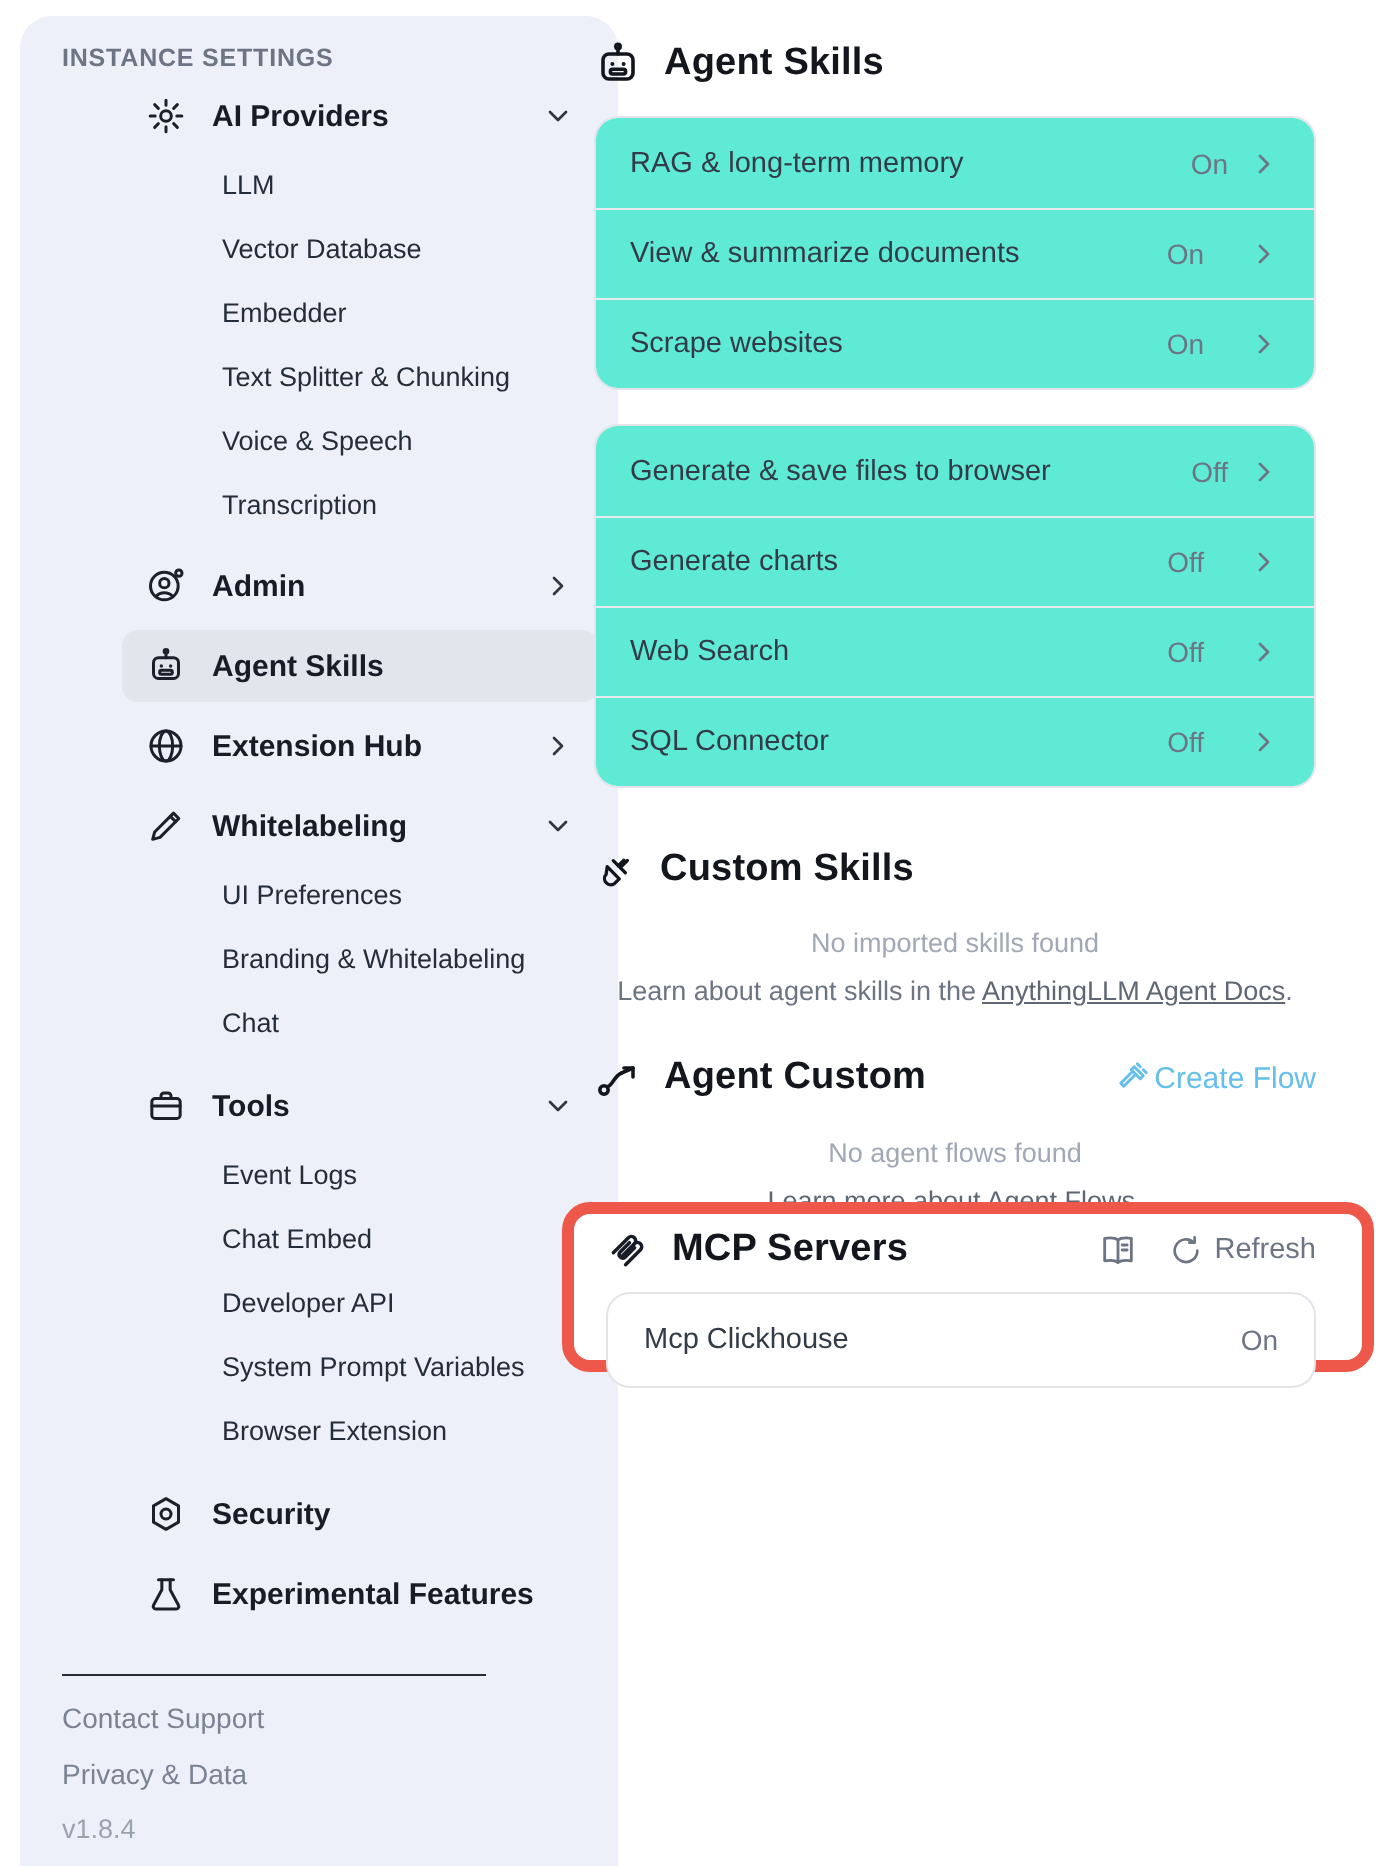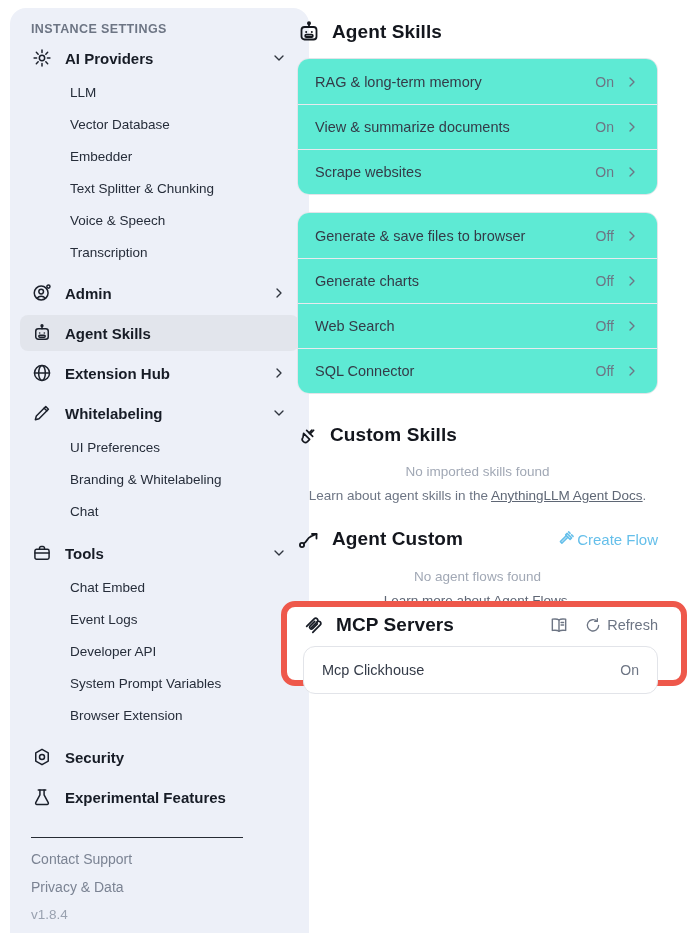--- a/index.html
+++ b/index.html
@@ -15,21 +15,21 @@
 
   
   .sidebar {
     position:absolute; left:10px; top:8px; width:299px; height:925px;
     background:#edf0f8; border-radius:16px 16px 0 0; overflow:hidden;
   }
   .sidebar-heading {
     margin:14px 0 0 21px; font-size:12.5px; font-weight:600;
     letter-spacing:.4px; color:#6d7584;
   }
-  .nav { margin-top:4px; }
+  .nav { margin-top:4px;margin-left:41px; }
   .nav-section {
     display:flex; align-items:center; gap:13px;
     height:36px; margin:0 10px; padding:0 12px; border-radius:8px;
     font-size:15px; font-weight:600; color:#171c26; cursor:pointer;
   }
   .nav-section.selected { background:#e2e5ec; }
   .nav-section .nav-ic { display:flex; width:20px; height:20px; color:#1b202b; flex:0 0 auto; }
   .nav-section .chev { margin-left:auto; display:flex; color:#30353f; }
   .nav-sub {
     display:flex; align-items:center; height:32px; padding-left:60px;
@@ -52,21 +52,21 @@
 
   .card {
     margin-top:14px; background:#fff; border:1px solid #e2e4e9;
     border-radius:12px; overflow:hidden;
   }
   .card.second { margin-top:17px; }
   .skill-row {
     display:flex; align-items:center; height:45px; padding:0 17px;
     font-size:14.5px; color:#343b48; cursor:pointer; background:#5eead4;
   }
-  .skill-row + .skill-row { border-top:1px solid #e8eaee; }
+  .skill-row + .skill-row { border-top:1px solid #e8eaee;gap:12px; }
   .skill-status { margin-left:auto; color:#6d7584; font-size:14px; }
   .skill-chev { display:flex; color:#6d7584; margin-left:10px; }
 
   .h-custom { margin-top:30px; }
   .empty-text { margin-top:18px; text-align:center; font-size:13.5px; color:#a1a8b5; }
   .hint-line { margin-top:9px; text-align:center; font-size:13.5px; color:#6d7584; }
   .hint-line a, .center-link a { color:#5f6775; text-decoration:underline; cursor:pointer; }
   .center-link { margin-top:9px; text-align:center; font-size:13.5px; color:#5f6775; }
   .center-link a { color:#5f6775; }
   .flows-row { display:flex; align-items:center; margin-top:24px; }
@@ -200,22 +200,22 @@
               <line x1="3.5" y1="12" x2="20.5" y2="12"></line>
             </svg>
         </span>
         <span>Tools</span>
         <span class="chev">
           <svg width="16" height="16" viewBox="0 0 24 24" fill="none" stroke="currentColor" stroke-width="2" stroke-linecap="round" stroke-linejoin="round">
               <polyline points="6 9 12 15 18 9"></polyline>
             </svg>
         </span>
       </div>
+      <div class="nav-sub">Event Logs</div>
       <div class="nav-sub">Chat Embed</div>
-      <div class="nav-sub">Event Logs</div>
       <div class="nav-sub">Developer API</div>
       <div class="nav-sub">System Prompt Variables</div>
       <div class="nav-sub">Browser Extension</div>
 
       <div class="nav-section mt8">
         <span class="nav-ic">
           <svg width="20" height="20" viewBox="0 0 24 24" fill="none" stroke="currentColor" stroke-width="1.8" stroke-linejoin="round">
               <path d="M12 2.8l7.5 4.3v9.8L12 21.2l-7.5-4.3V7.1z"></path>
               <circle cx="12" cy="12" r="3"></circle>
             </svg>

